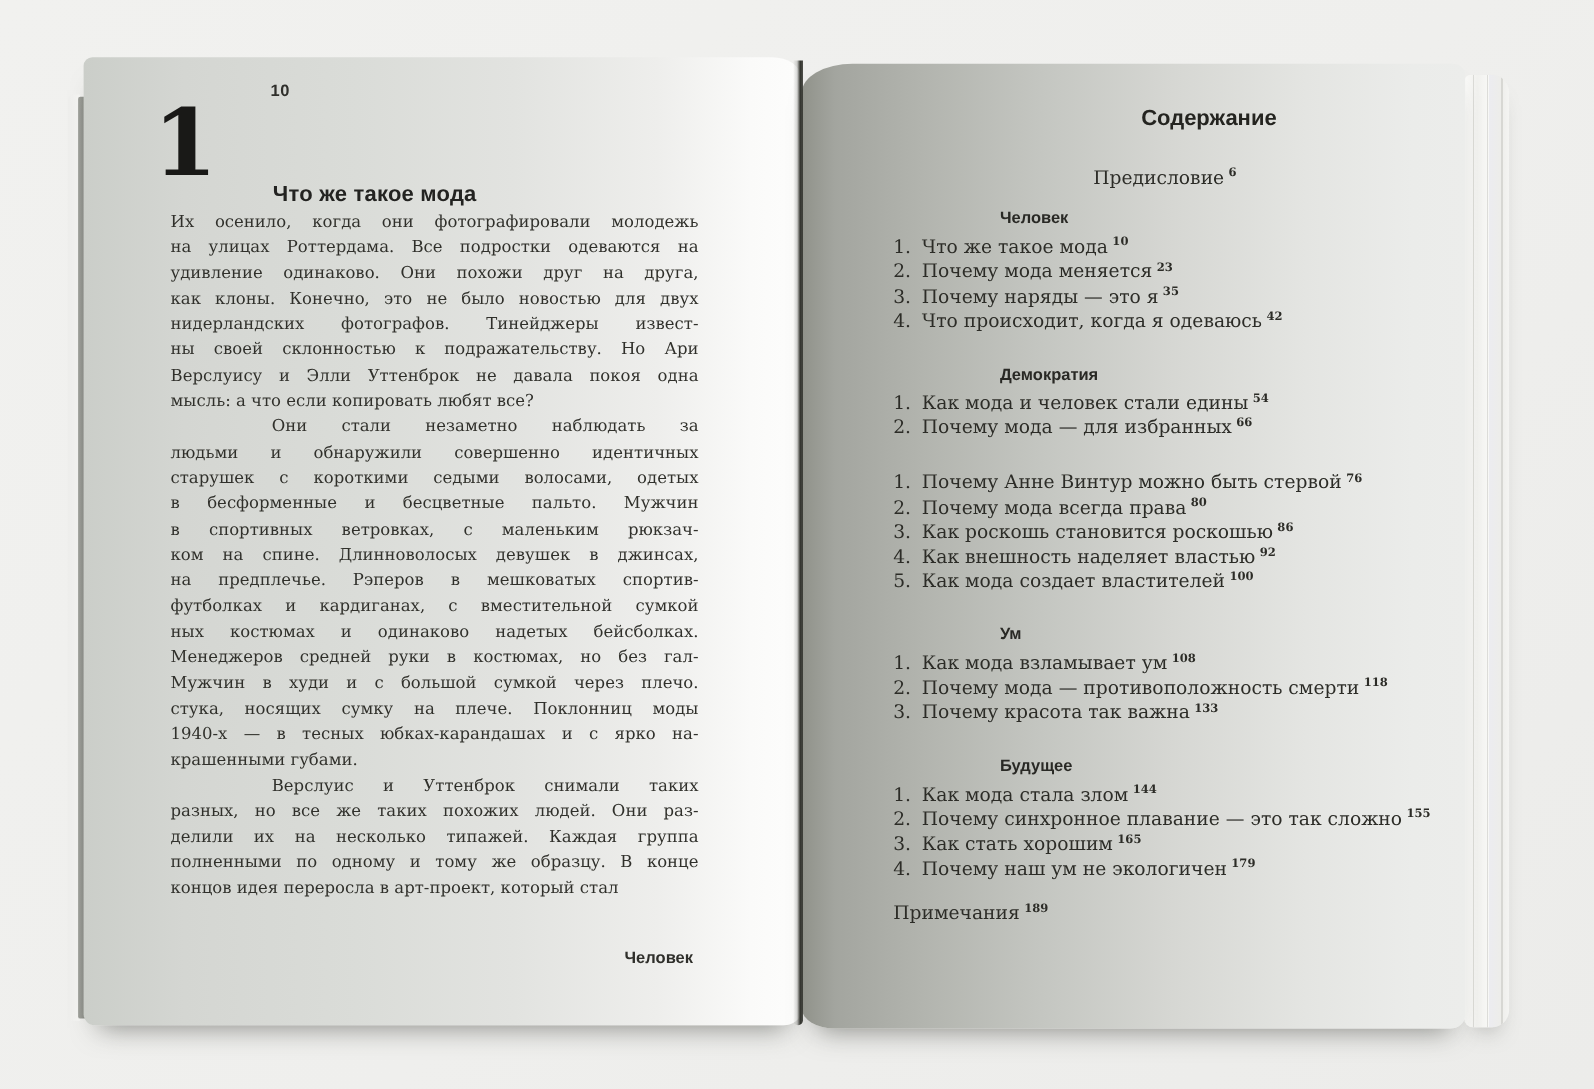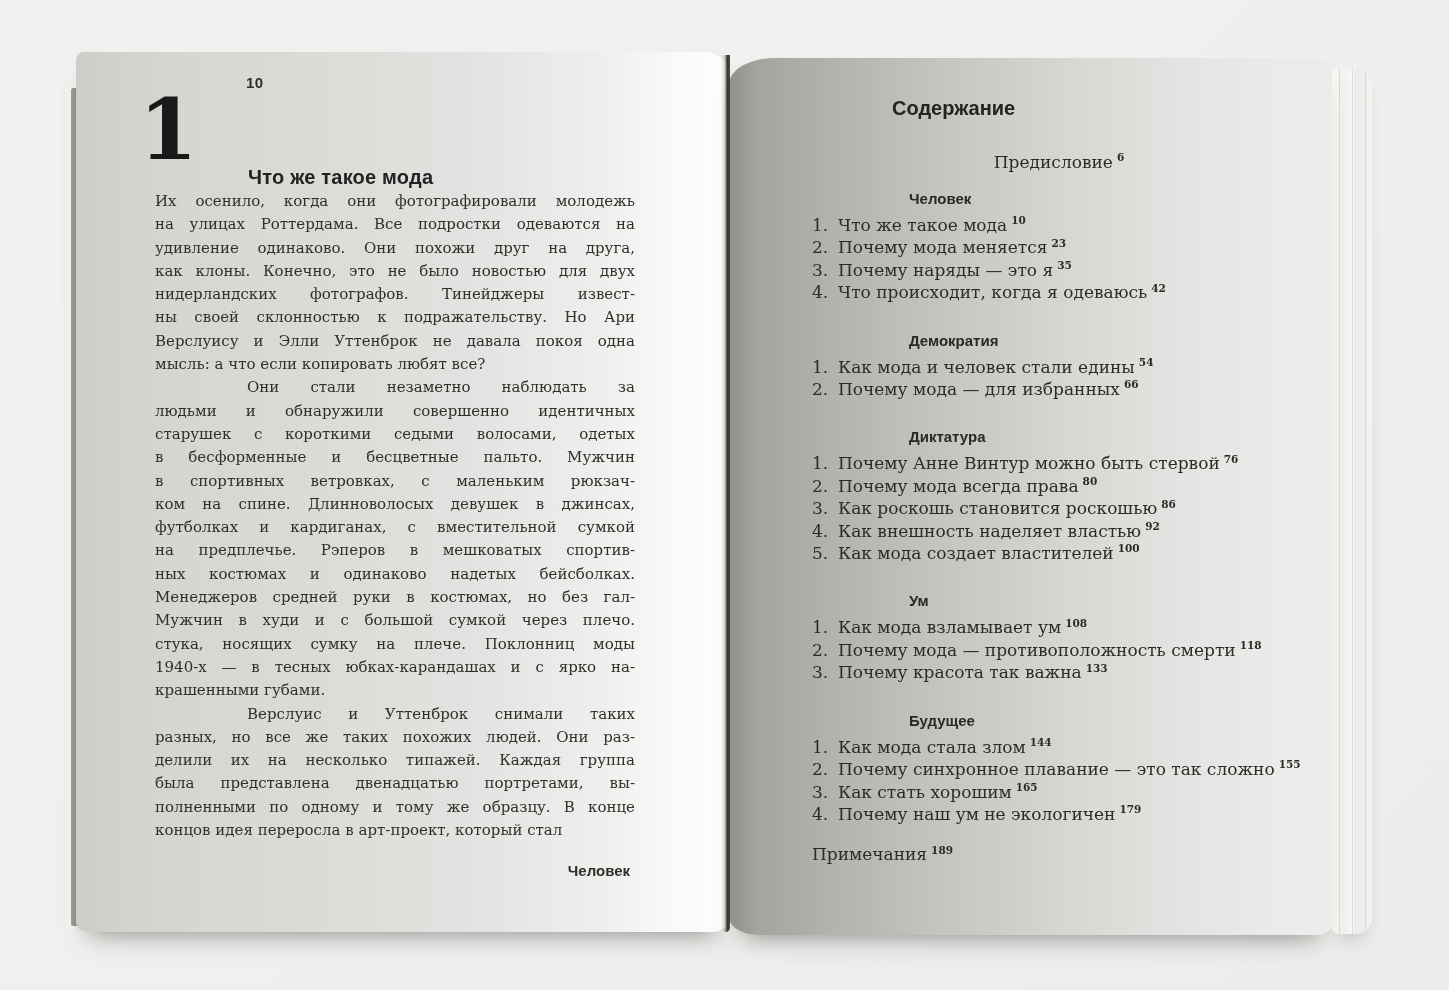--- a/index.html
+++ b/index.html
@@ -48,21 +48,21 @@
     font-size:15px; line-height:23.3px; color:#30302b; }
   .bl { text-align:justify; }
   .bl.stretch { text-align-last:justify; }
   .bl.ind { padding-left:92px; }
   .leftfooter { position:absolute; left:255px; top:862px; width:375px; z-index:5; text-align:right;
     font:700 15px "Liberation Sans",sans-serif; color:#2f2f2b; }
 
   
   .toc { position:absolute; left:729px; top:58px; width:603px; height:877px; z-index:5;
     padding:39px 26px 0 83px; color:#2c2c27; }
-  .toc-title { margin-left:80px; font:700 20px "Liberation Sans",sans-serif; line-height:23px; color:#242420; }
+  .toc-title { margin-left:80px; font:700 20px "Liberation Sans",sans-serif; line-height:23px; color:#242420;text-align:center; }
   .toc-preface { margin-top:31px; font-size:17px; line-height:22px;text-align:center; }
   .toc-section { margin-top:28px; }
   .toc-section:first-of-type { margin-top:17px; }
   .toc-sec-header { margin-left:97px; margin-bottom:6px;
     font:700 15px "Liberation Sans",sans-serif; line-height:18px; color:#292925; }
   .toc-item { display:flex; align-items:baseline; font-size:17px; line-height:22.4px; }
   .toc-num { width:26px; flex:none; }
   .toc-notes { margin-top:18px; font-size:17px; line-height:22px; }
   sup.pg { font-size:10.5px; font-weight:700; margin-left:4px; line-height:0; letter-spacing:0; }
 </style>
@@ -92,34 +92,33 @@
         <div class="bl stretch">Верслуису и Элли Уттенброк не давала покоя одна</div>
         <div class="bl">мысль: а что если копировать любят все?</div>
       </div>
       <div>
         <div class="bl stretch ind">Они стали незаметно наблюдать за</div>
         <div class="bl stretch">людьми и обнаружили совершенно идентичных</div>
         <div class="bl stretch">старушек с короткими седыми волосами, одетых</div>
         <div class="bl stretch">в бесформенные и бесцветные пальто. Мужчин</div>
         <div class="bl stretch">в спортивных ветровках, с маленьким рюкзач-</div>
         <div class="bl stretch">ком на спине. Длинноволосых девушек в джинсах,</div>
+        <div class="bl stretch">на предплечье. Рэперов в мешковатых спортив-</div>
         <div class="bl stretch">футболках и кардиганах, с вместительной сумкой</div>
-        <div class="bl stretch">на предплечье. Рэперов в мешковатых спортив-</div>
         <div class="bl stretch">ных костюмах и одинаково надетых бейсболках.</div>
         <div class="bl stretch">Менеджеров средней руки в костюмах, но без гал-</div>
         <div class="bl stretch">Мужчин в худи и с большой сумкой через плечо.</div>
         <div class="bl stretch">стука, носящих сумку на плече. Поклонниц моды</div>
         <div class="bl stretch">1940-х — в тесных юбках-карандашах и с ярко на-</div>
         <div class="bl">крашенными губами.</div>
       </div>
       <div>
         <div class="bl stretch ind">Верслуис и Уттенброк снимали таких</div>
         <div class="bl stretch">разных, но все же таких похожих людей. Они раз-</div>
         <div class="bl stretch">делили их на несколько типажей. Каждая группа</div>
-        <div class="bl stretch">была представлена двенадцатью портретами, вы-</div>
         <div class="bl stretch">полненными по одному и тому же образцу. В конце</div>
         <div class="bl">концов идея переросла в арт-проект, который стал</div>
       </div>
     </div>
   <div class="leftfooter">Человек</div>
 
   <div class="toc">
     <div class="toc-title">Содержание</div>
     <div class="toc-preface">
       <span>Предисловие</span><sup class="pg">6</sup>
@@ -149,21 +148,20 @@
           <div class="toc-item">
             <span class="toc-num">1.</span>
             <span>Как мода и человек стали едины<sup class="pg">54</sup></span>
           </div>
           <div class="toc-item">
             <span class="toc-num">2.</span>
             <span>Почему мода — для избранных<sup class="pg">66</sup></span>
           </div>
         </div>
         <div class="toc-section">
-          <div class="toc-sec-header">Диктатура</div>
           <div class="toc-item">
             <span class="toc-num">1.</span>
             <span>Почему Анне Винтур можно быть стервой<sup class="pg">76</sup></span>
           </div>
           <div class="toc-item">
             <span class="toc-num">2.</span>
             <span>Почему мода всегда права<sup class="pg">80</sup></span>
           </div>
           <div class="toc-item">
             <span class="toc-num">3.</span>

